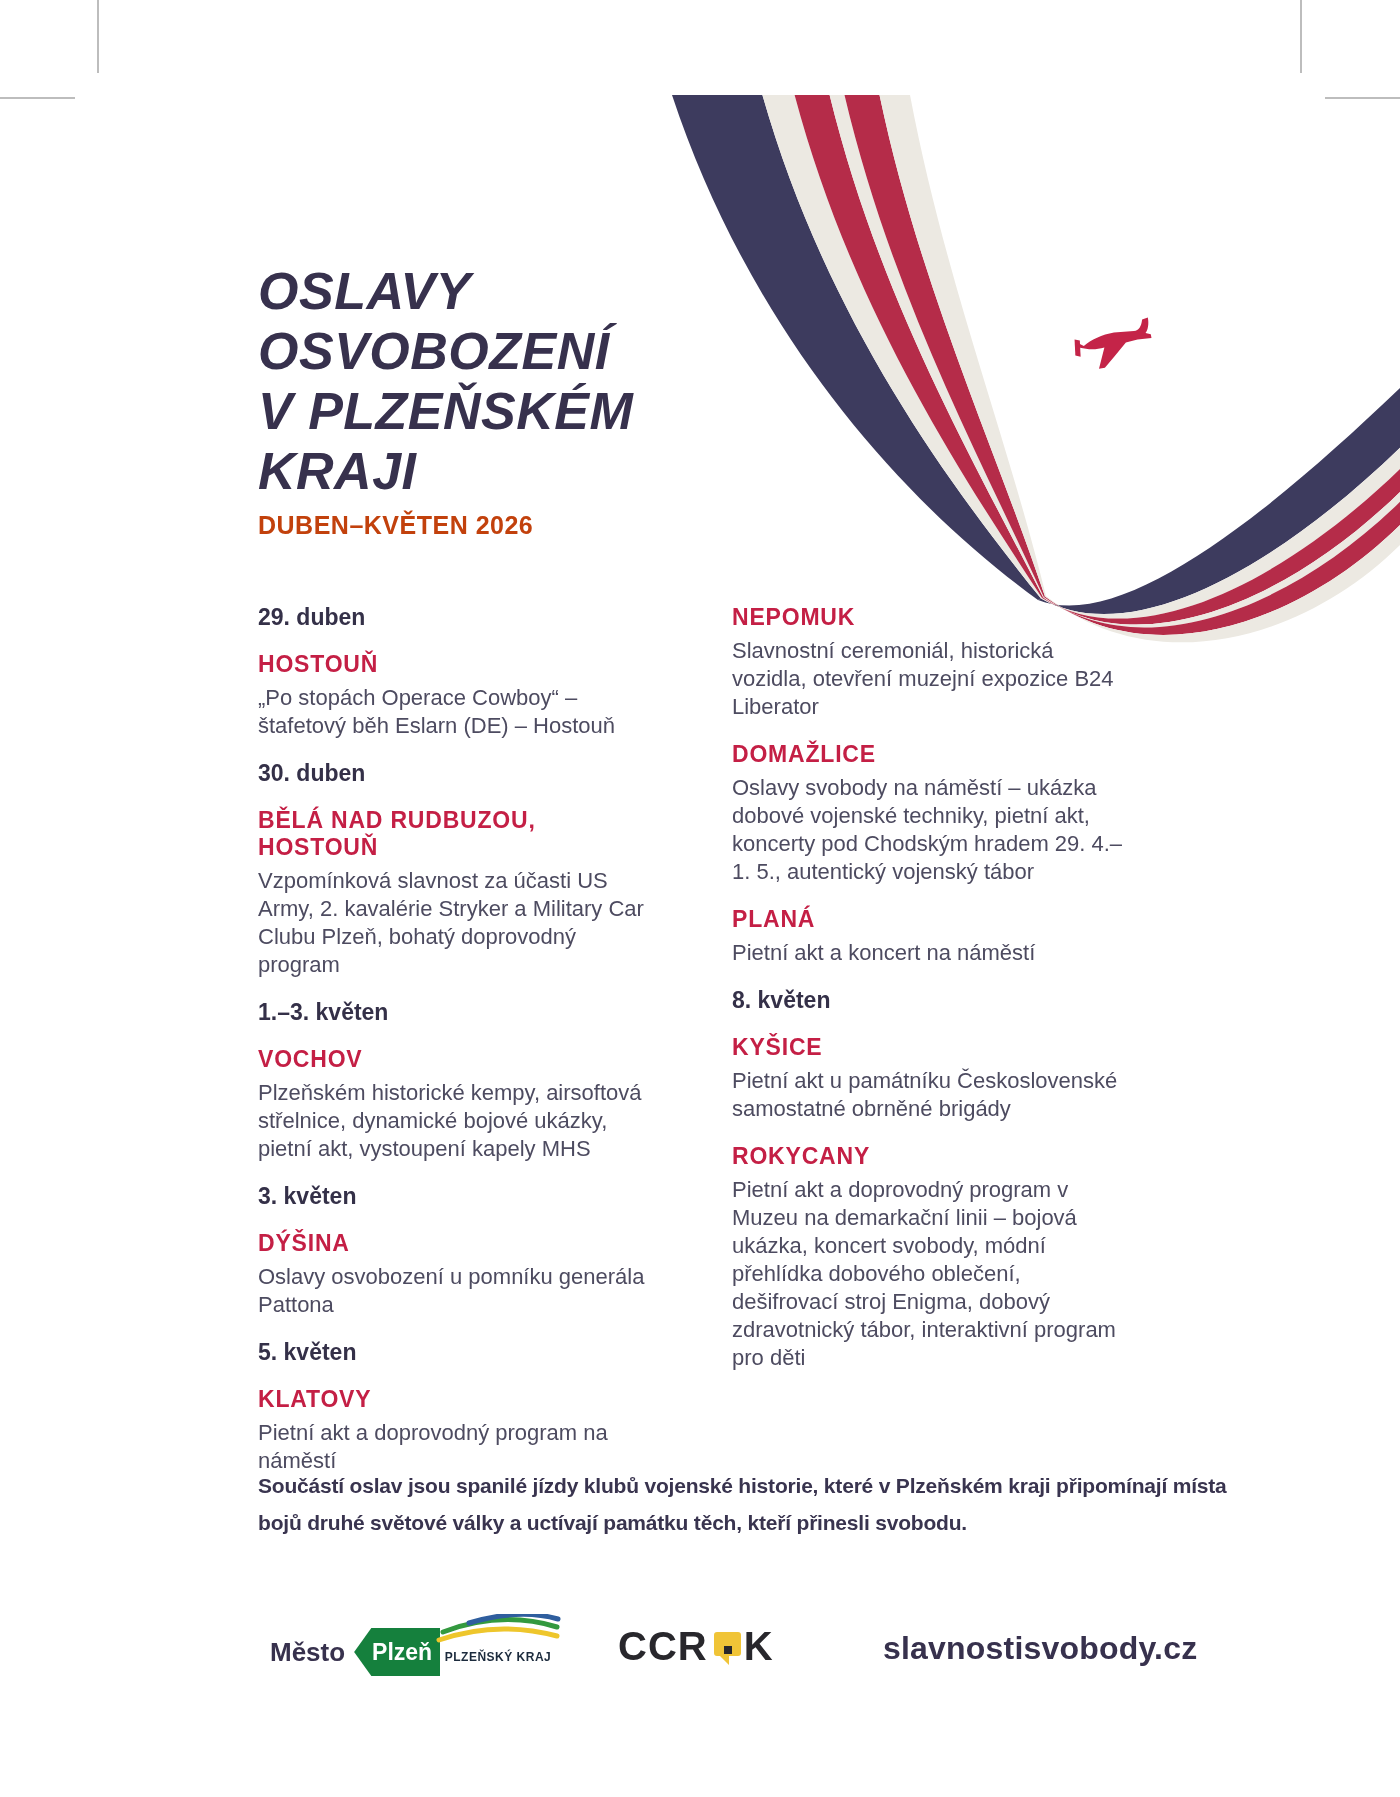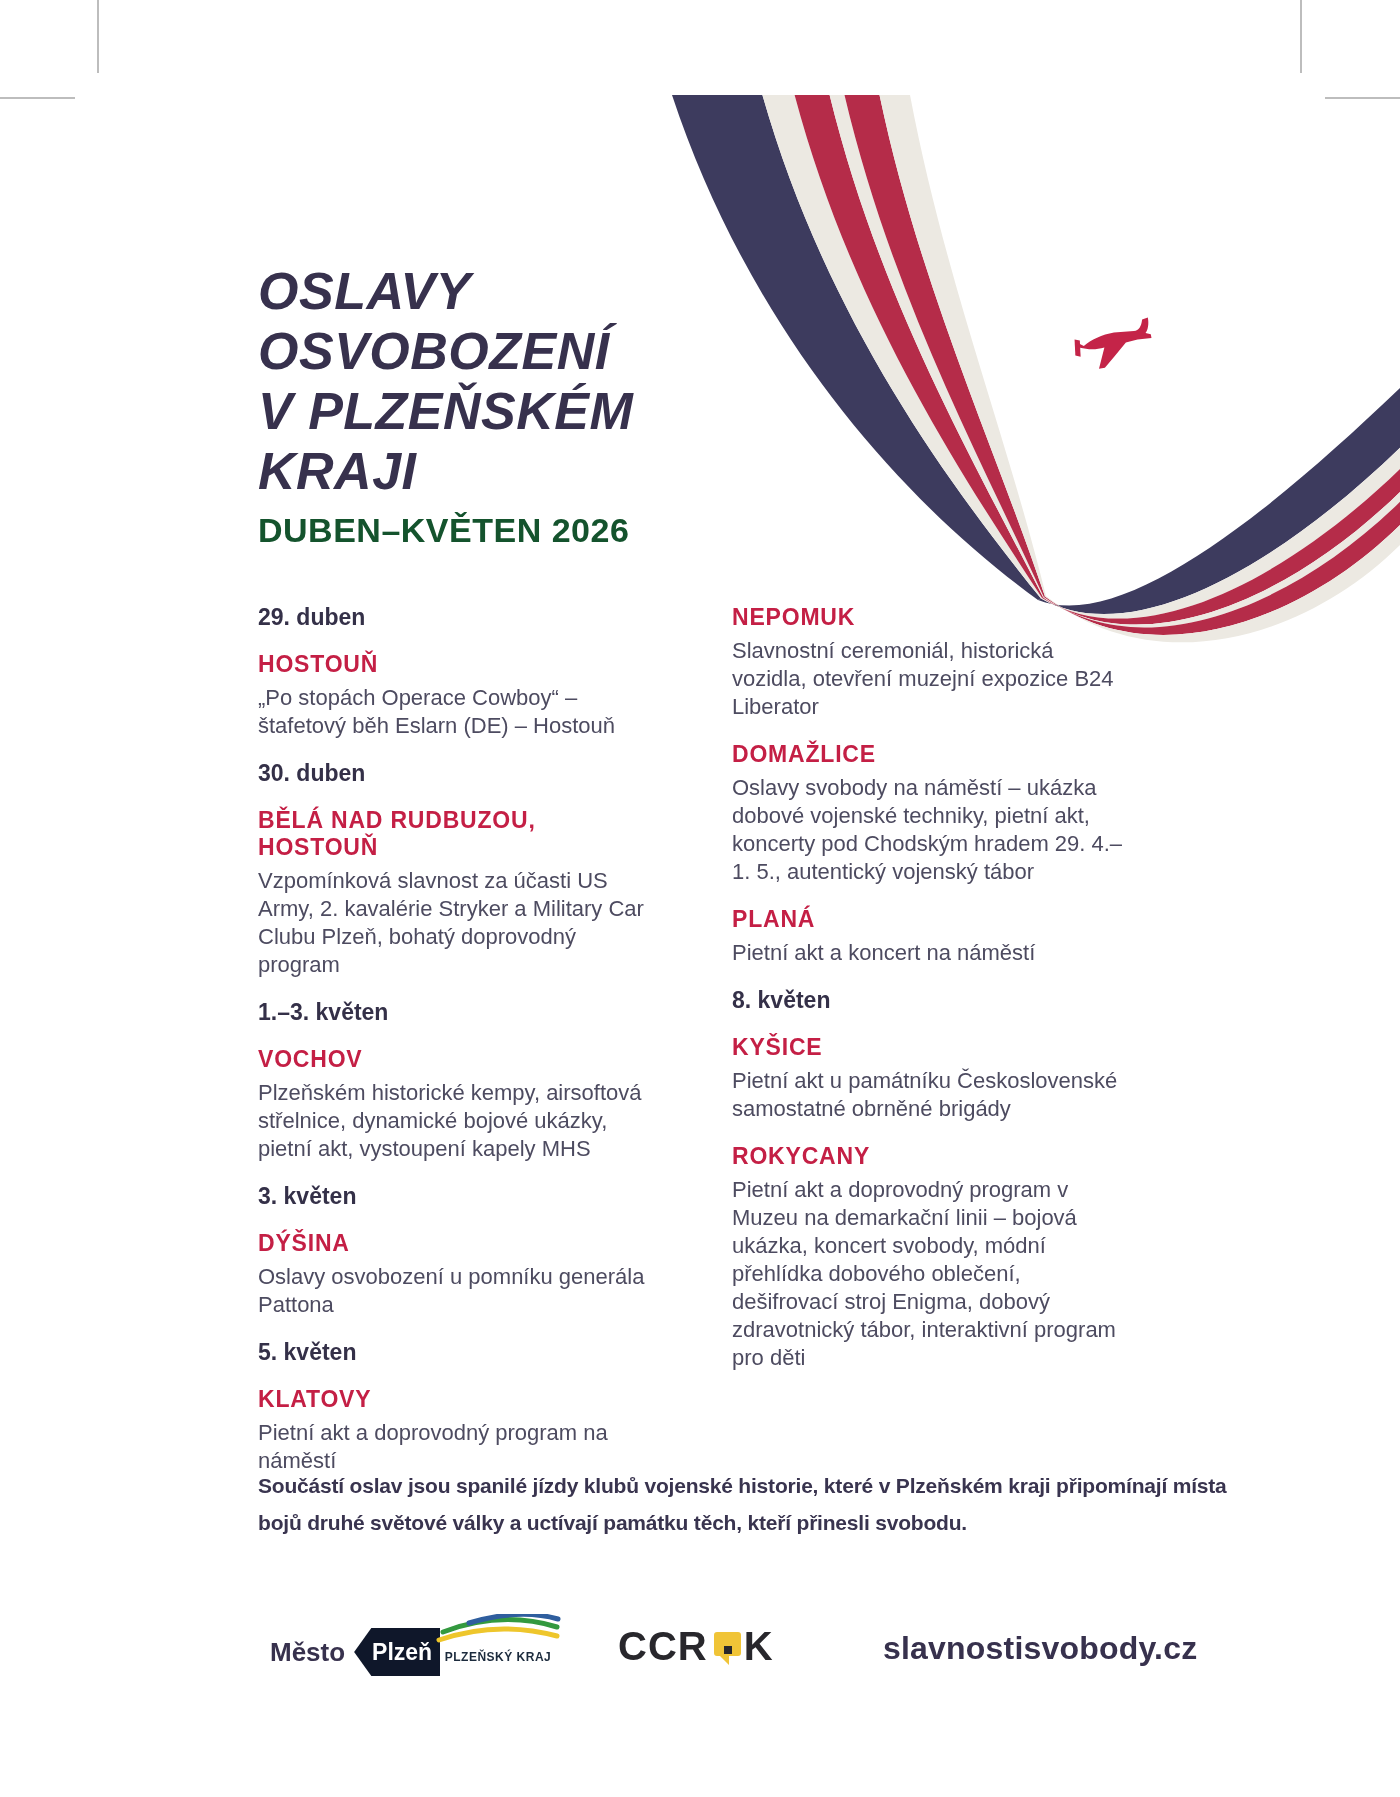--- a/index.html
+++ b/index.html
@@ -15,21 +15,21 @@
   
   .ribbon-svg{position:absolute;left:0;top:0;z-index:0;pointer-events:none;}
   
   .title{
     position:absolute;left:258px;top:226px;z-index:2;
     font-size:52px;line-height:60px;font-weight:800;letter-spacing:.5px;
     color:#37314d;white-space:pre-line;font-style:italic;
   }
   .subtitle{
     position:absolute;left:258px;top:511px;z-index:2;
-    font-size:34px;font-weight:800;letter-spacing:.5px;color:#14532d;
+    font-size:25px;font-weight:800;letter-spacing:.5px;color:#c2410c;
   }
   
   .col{position:absolute;top:604px;width:392px;z-index:2;}
   .col.left{left:258px;}
   .col.right{left:732px;}
   .group{margin-top:20px;}
   .group:first-child{margin-top:0;}
   .date{
     margin:0 0 10px 0;font-size:23px;line-height:27px;font-weight:800;
     color:#343048;
@@ -46,21 +46,21 @@
   
   .note{
     position:absolute;left:258px;top:1446px;width:1000px;z-index:2;
     font-size:21px;line-height:37px;font-weight:800;letter-spacing:-.2px;
     color:#39344f;
   }
   
   .logo-mesto{position:absolute;left:242px;top:1628px;z-index:2;display:flex;align-items:center;margin-left:28px;}
   .mesto-text{font-size:26px;font-weight:800;color:#37314d;margin-right:9px;}
   .mesto-badge{
-    width:86px;height:48px;background:#0f172a;
+    width:86px;height:48px;background:#15803d;
     clip-path:polygon(0 50%,20% 0,100% 0,100% 100%,20% 100%);
     display:flex;align-items:center;justify-content:center;padding-left:10px;
     box-sizing:border-box;
   }
   .mesto-badge span{color:#ffffff;font-size:23px;font-weight:800;}
   .logo-kraj{position:absolute;left:435px;top:1614px;z-index:2;width:126px;text-align:center;}
   .kraj-text{margin-top:2px;font-size:12px;font-weight:700;letter-spacing:.5px;color:#1c2b3d;}
   .logo-ccrpk{position:absolute;left:618px;top:1624px;z-index:2;display:flex;align-items:center;}
   .ccrpk-txt{font-size:40px;font-weight:800;letter-spacing:1px;color:#28272c;}
   .ccrpk-bubble{margin:2px 1px 0 3px;}

